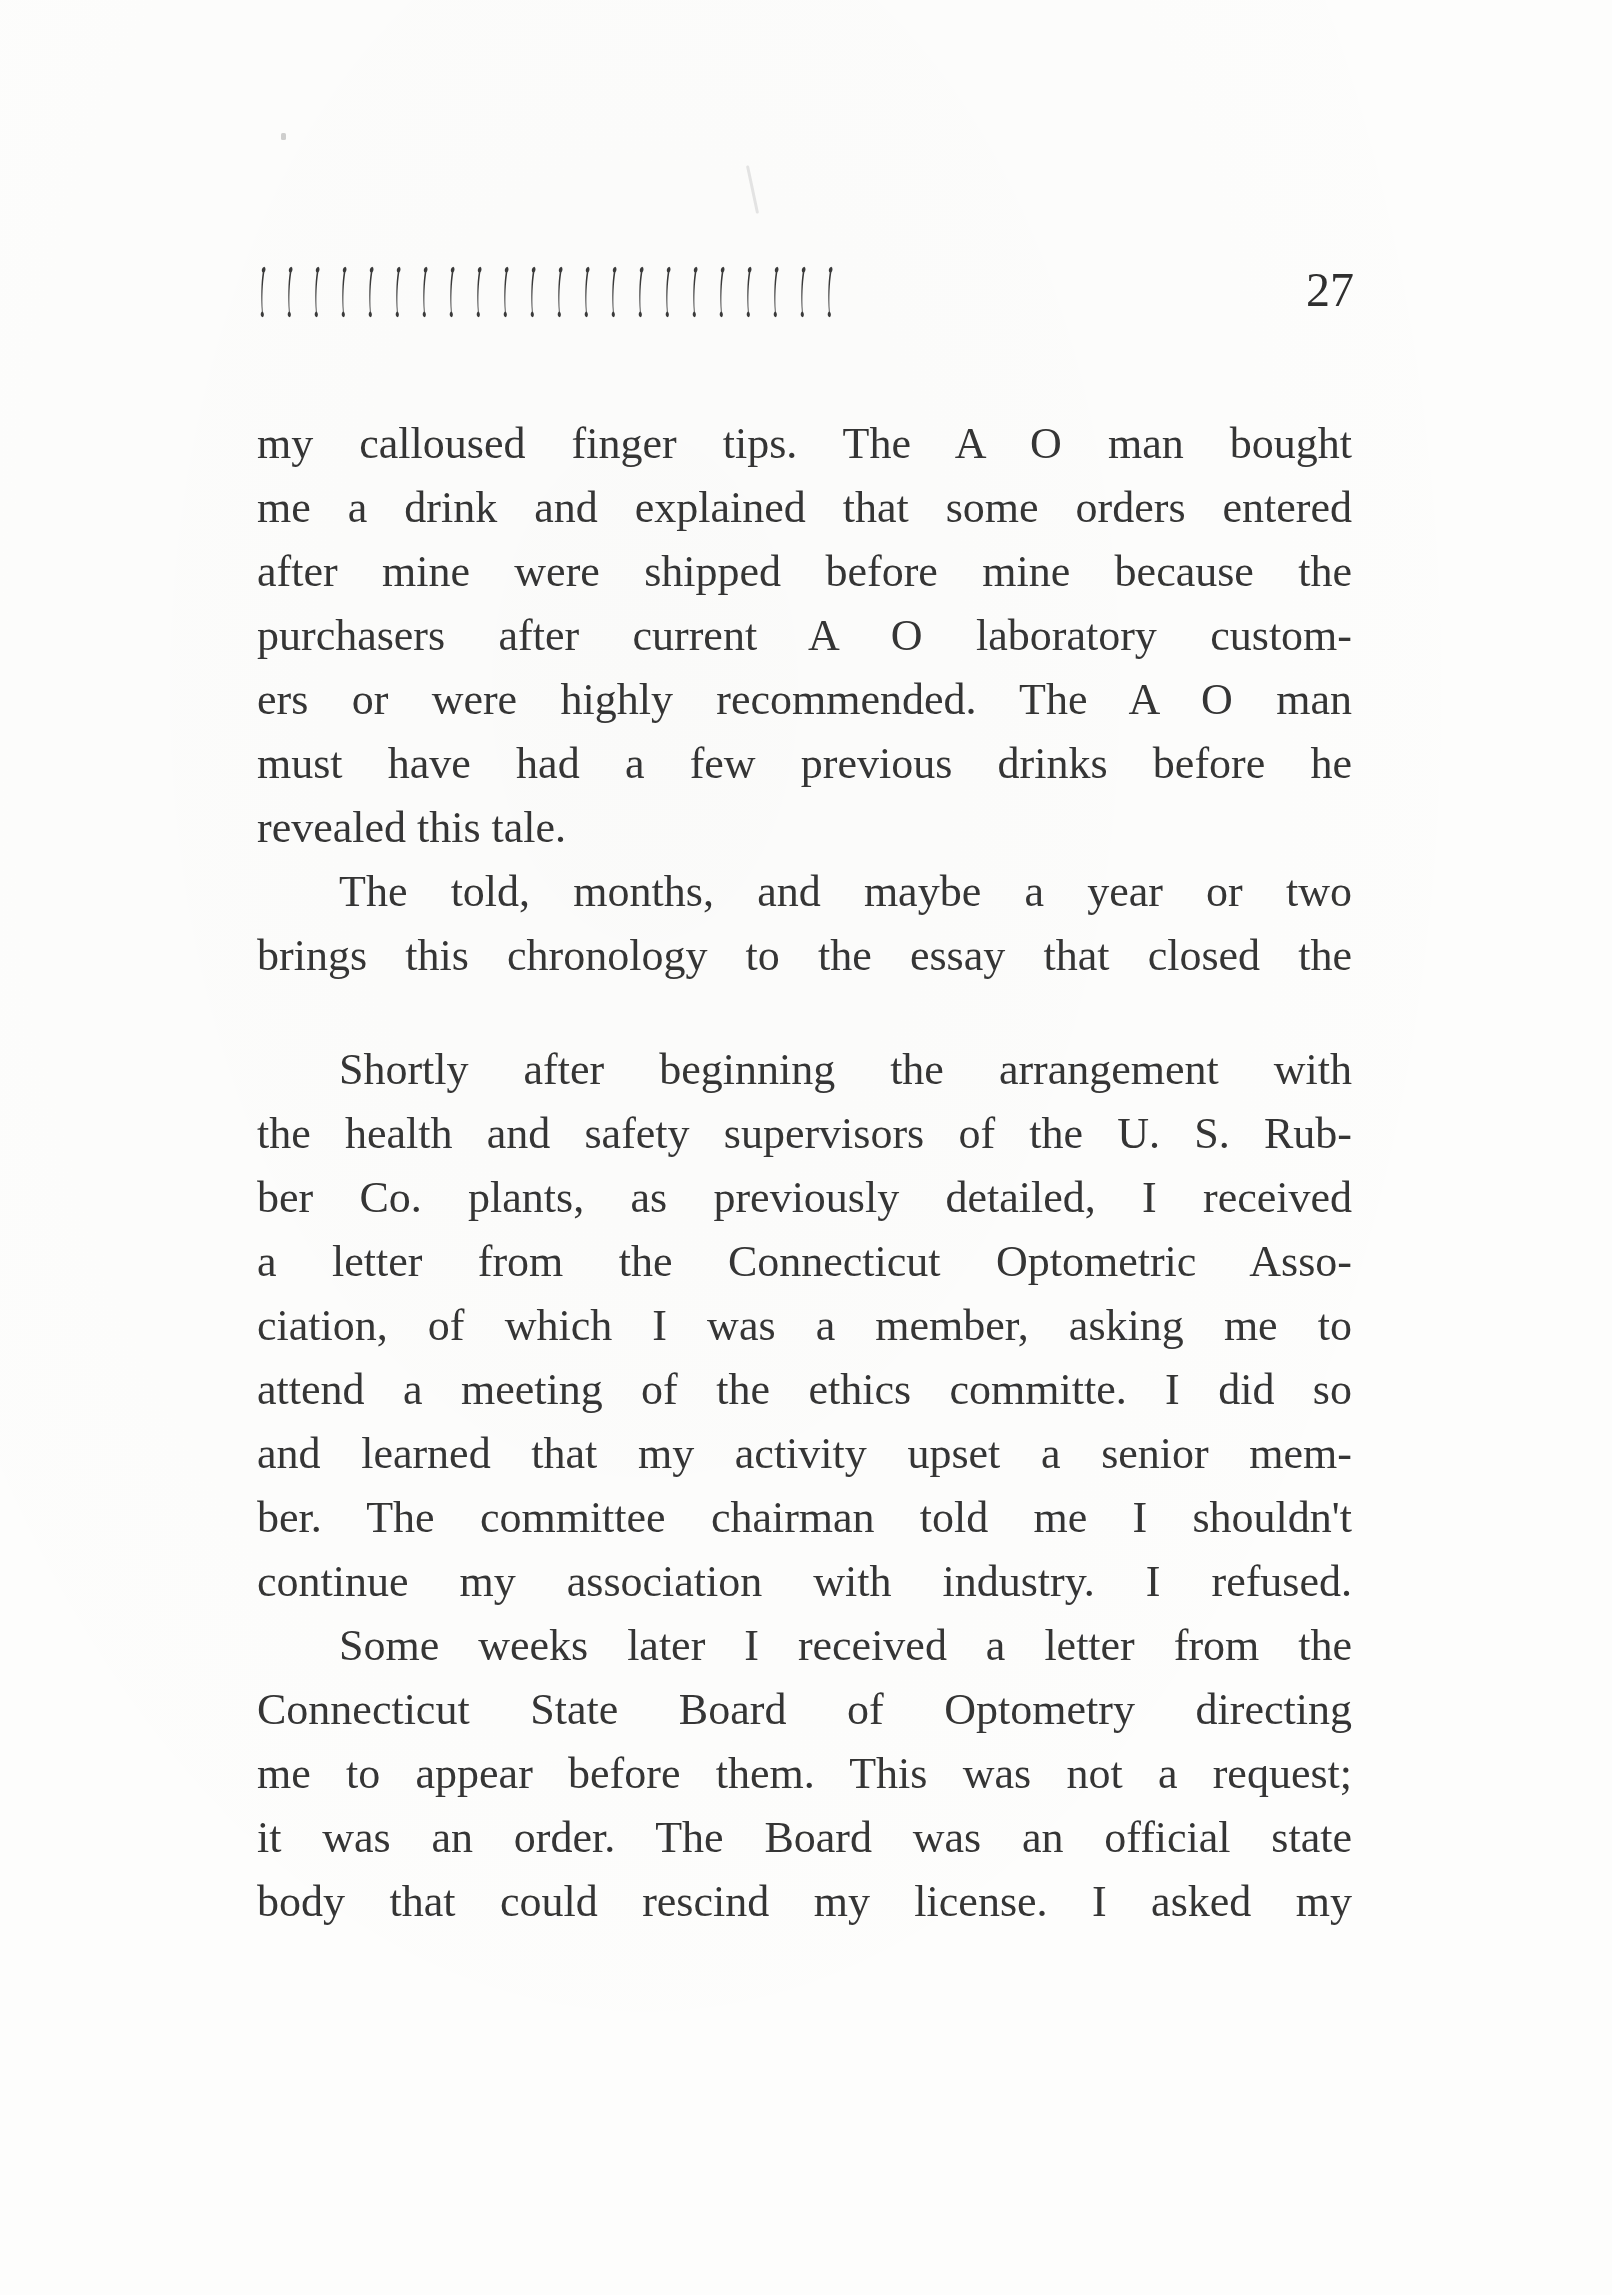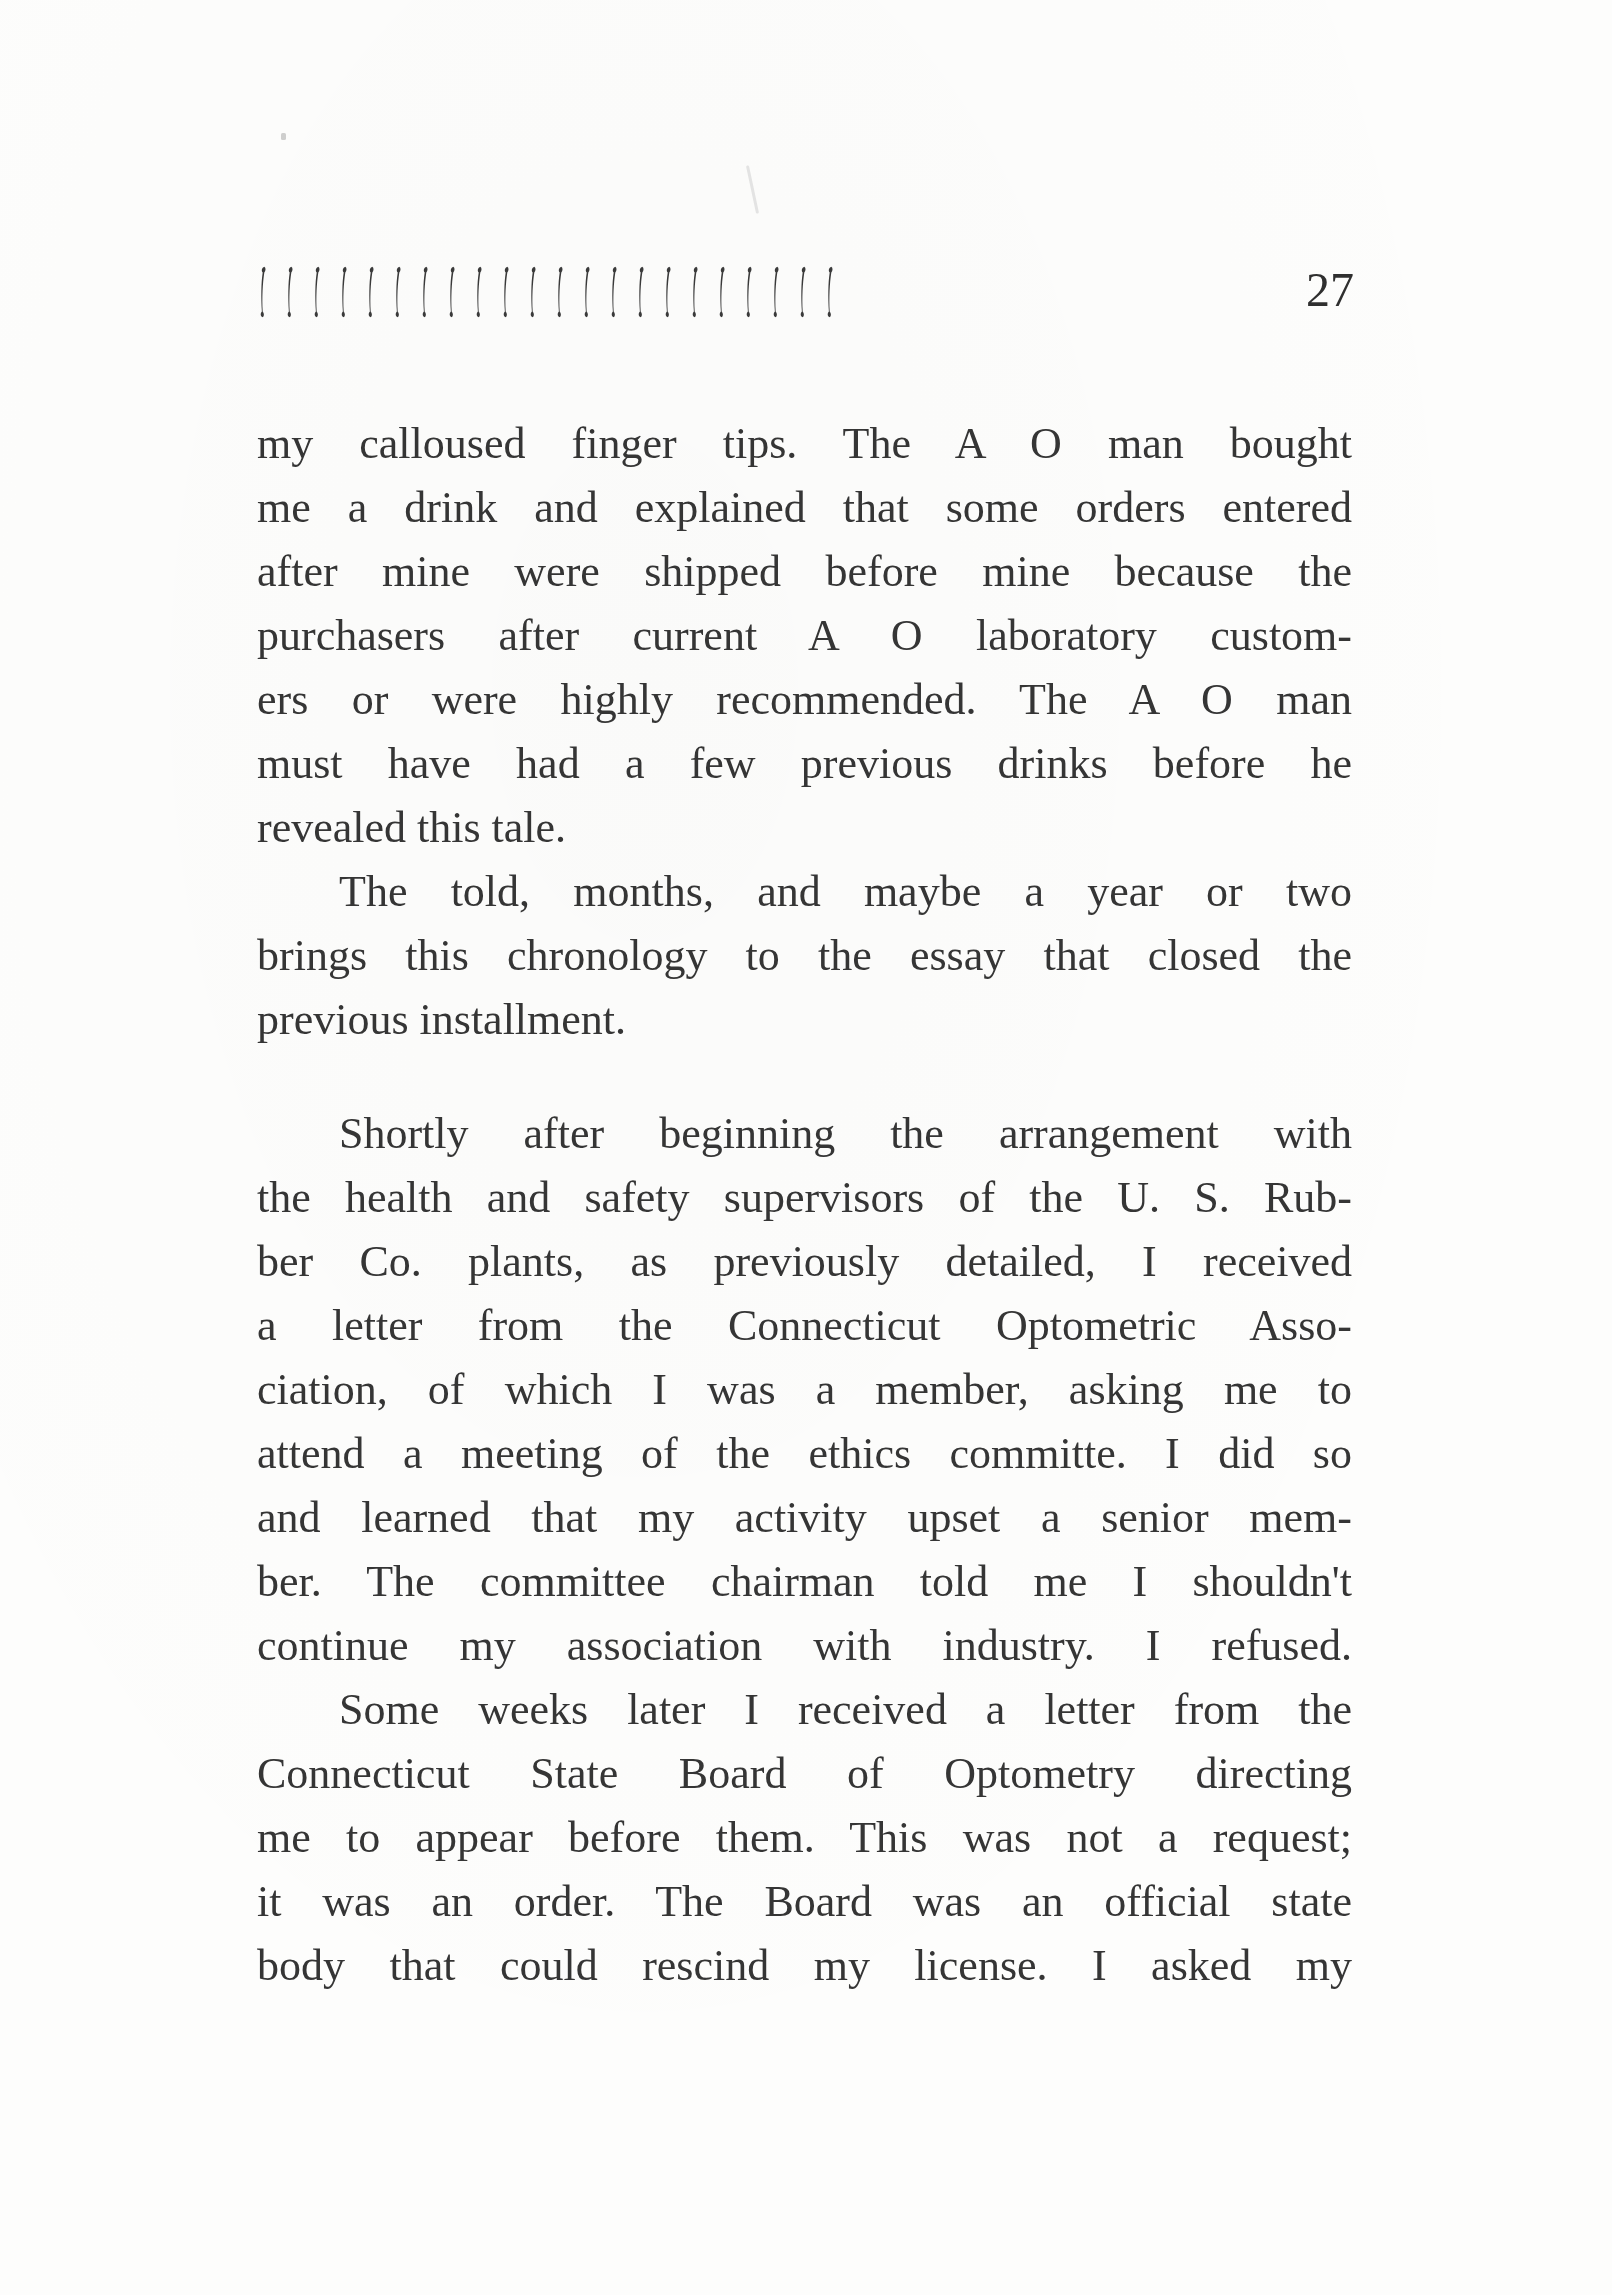--- a/index.html
+++ b/index.html
@@ -224,21 +224,20 @@
       <span class="line">after mine were shipped before mine because the</span>
       <span class="line">purchasers after current A O laboratory custom-</span>
       <span class="line">ers or were highly recommended. The A O man</span>
       <span class="line">must have had a few previous drinks before he</span>
       <span class="line last">revealed this tale.</span>
     </div>
 
     <div>
       <span class="line indent">The told, months, and maybe a year or two</span>
       <span class="line">brings this chronology to the essay that closed the</span>
-      <span class="line last">previous installment.</span>
     </div>
 
     <div class="para-gap"></div>
 
     <div>
       <span class="line indent">Shortly after beginning the arrangement with</span>
       <span class="line">the health and safety supervisors of the U. S. Rub-</span>
       <span class="line">ber Co. plants, as previously detailed, I received</span>
       <span class="line">a letter from the Connecticut Optometric Asso-</span>
       <span class="line">ciation, of which I was a member, asking me to</span>

